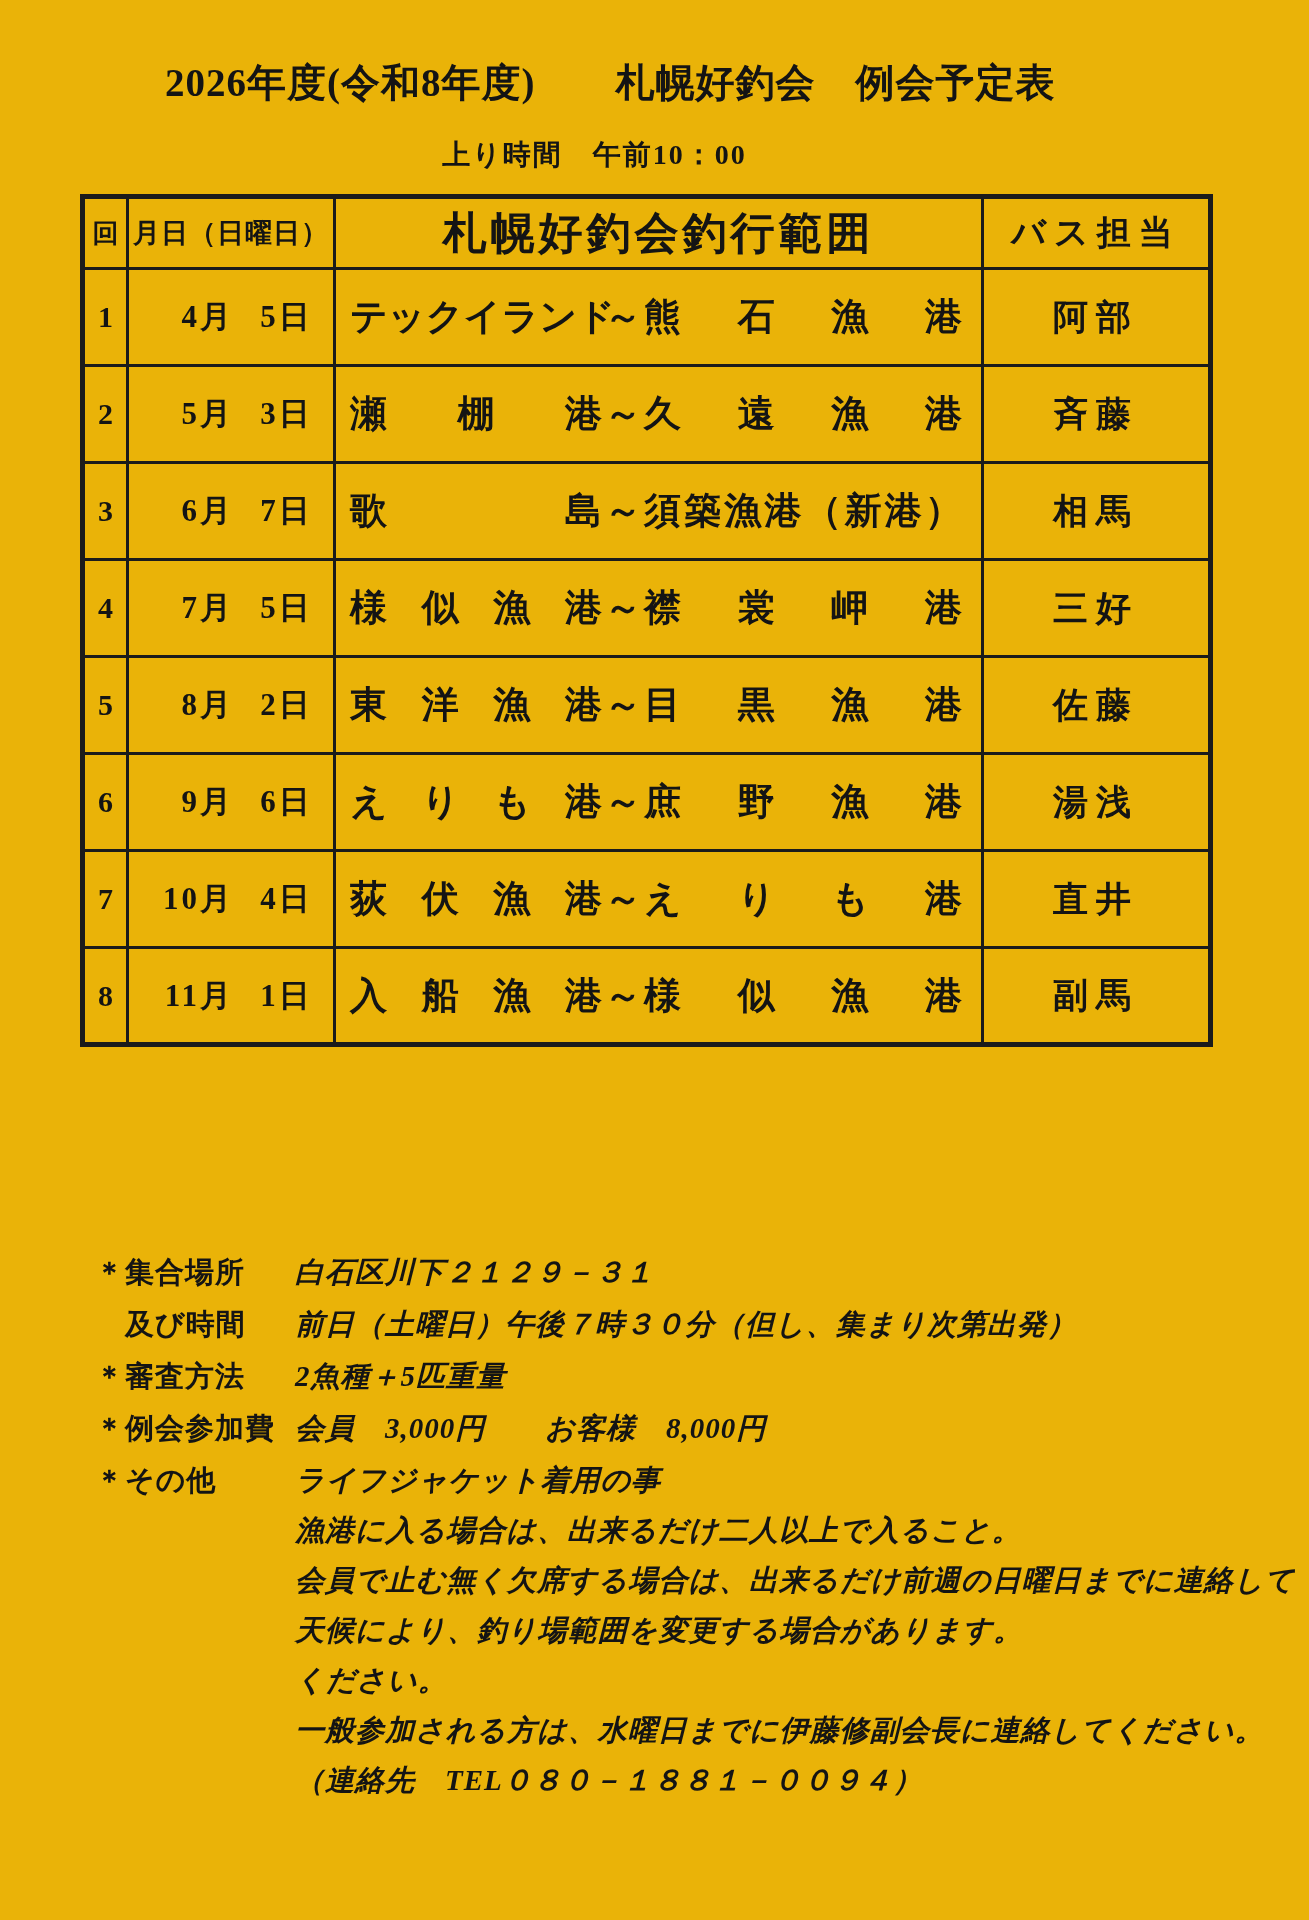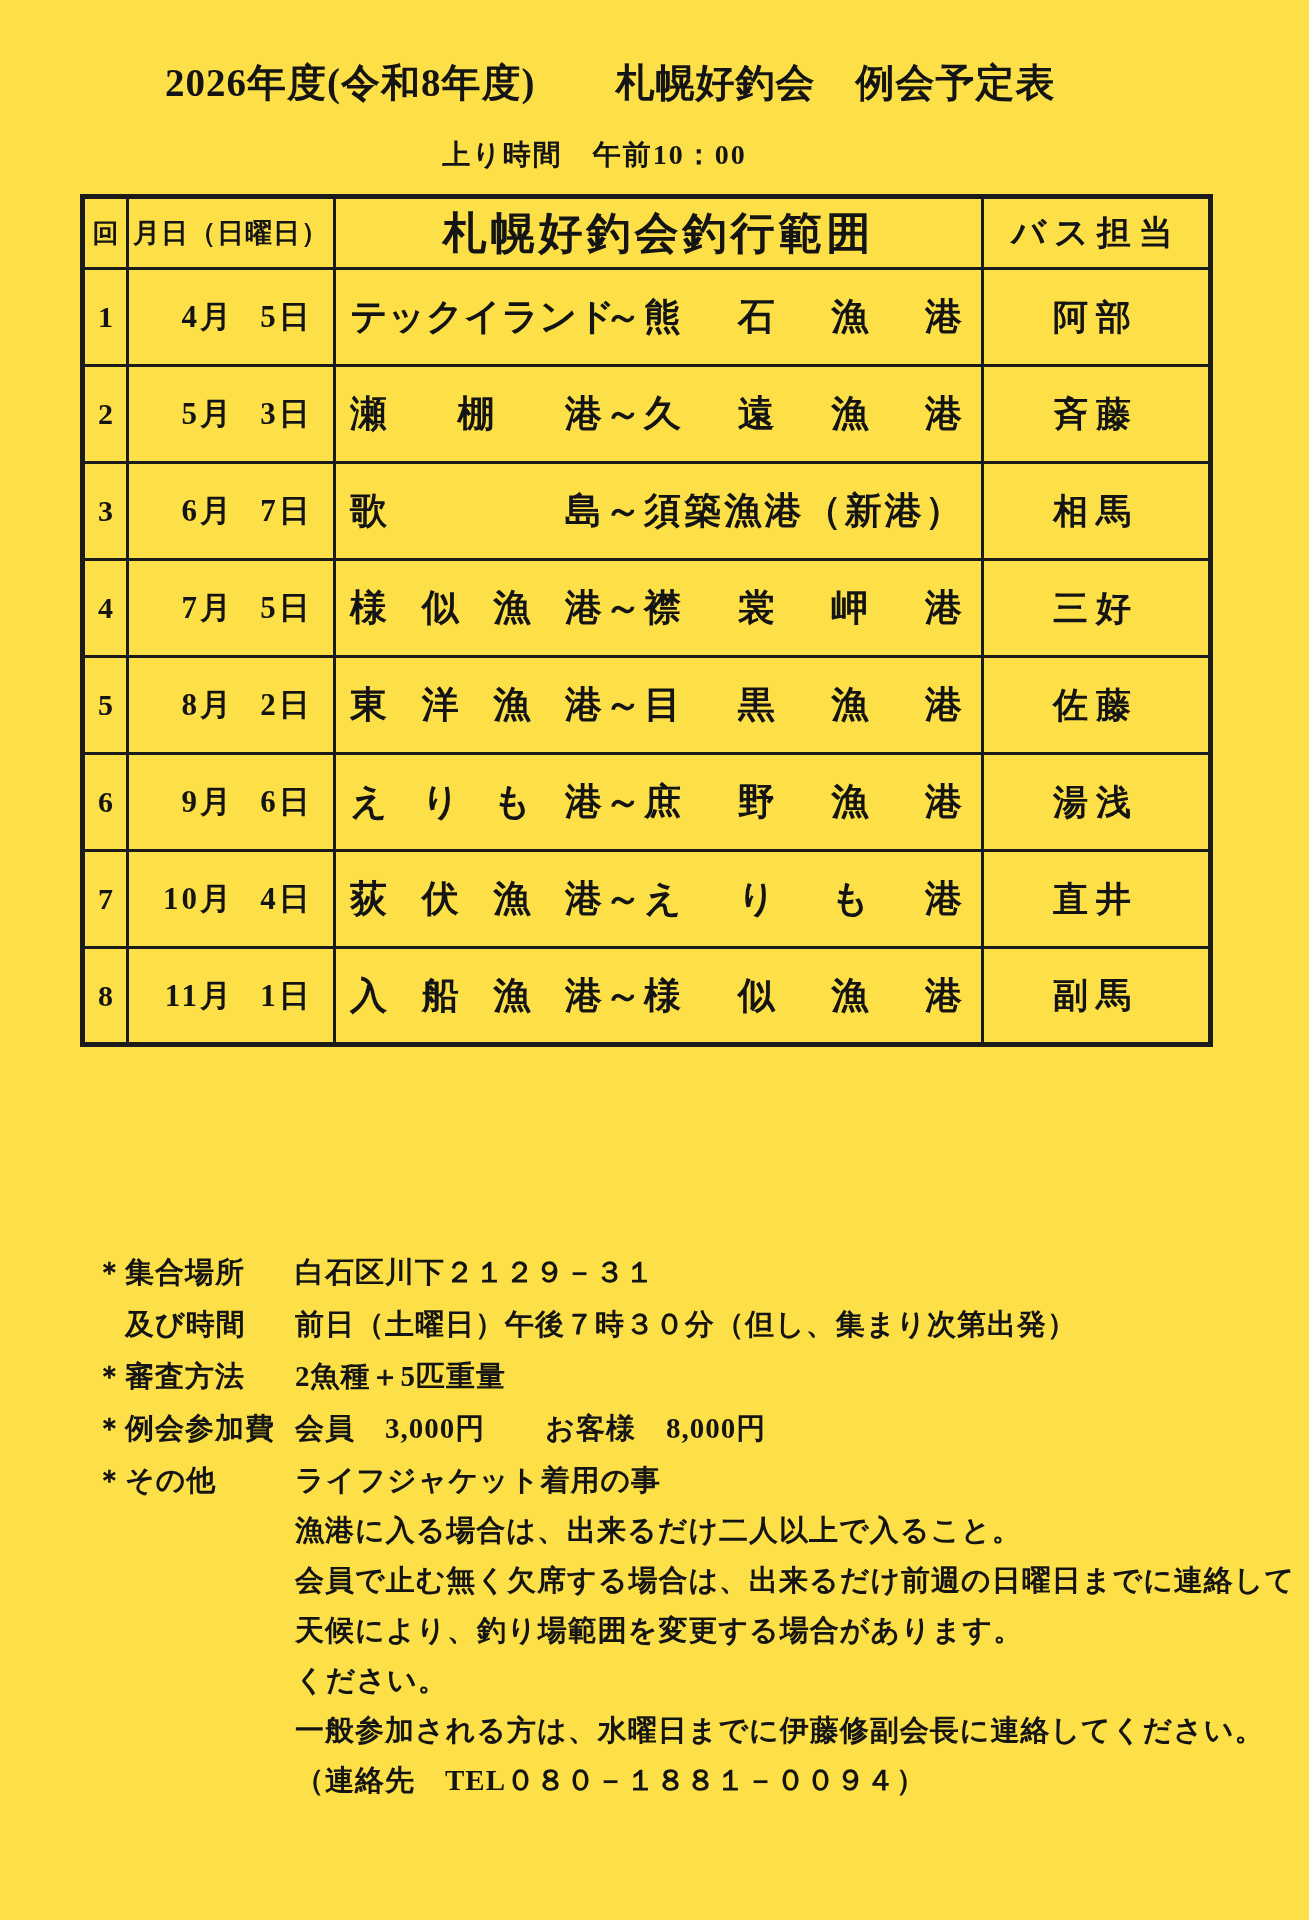--- a/index.html
+++ b/index.html
@@ -1,20 +1,20 @@
 <!DOCTYPE html>
 <html><head>
 <meta charset="utf-8">
 <style>
   html,body { margin:0; padding:0; background:#e8e8e8; }
   .page {
     position:relative;
     width:1309px; height:1920px;
     margin:0 auto;
-    background:#fde047;
+    background:#eab308;
     color:#141414;
     font-family:"Liberation Serif","DejaVu Serif",serif;
     font-weight:bold;
     overflow:hidden;
   }
   .title {
     padding-top:56px;
     padding-left:165px;
     font-size:39px;
     letter-spacing:1px;
@@ -70,21 +70,21 @@
   .r-to   { width:318px; }
   .r-sep  { display:inline-block; width:42px; text-align:center; vertical-align:middle; }
   .notes {
     margin-top:200px;
     margin-left:95px;
     font-size:29px;
   }
   .note-row { display:flex; margin-bottom:2px; }
   .note-label { width:200px; line-height:50px; white-space:pre; letter-spacing:1px; }
   .note-lines { flex:1; }
-  .note-lines .nline { line-height:50px; letter-spacing:1px; white-space:pre; }
+  .note-lines .nline { line-height:50px; letter-spacing:1px; white-space:pre;font-style:italic; }
 </style>
 </head>
 <body>
 
 <div class="page">
 
   <div class="title">2026年度(令和8年度)　　札幌好釣会　例会予定表</div>
   <div class="subtitle">上り時間　午前10：00</div>
 
   <table class="sched">

